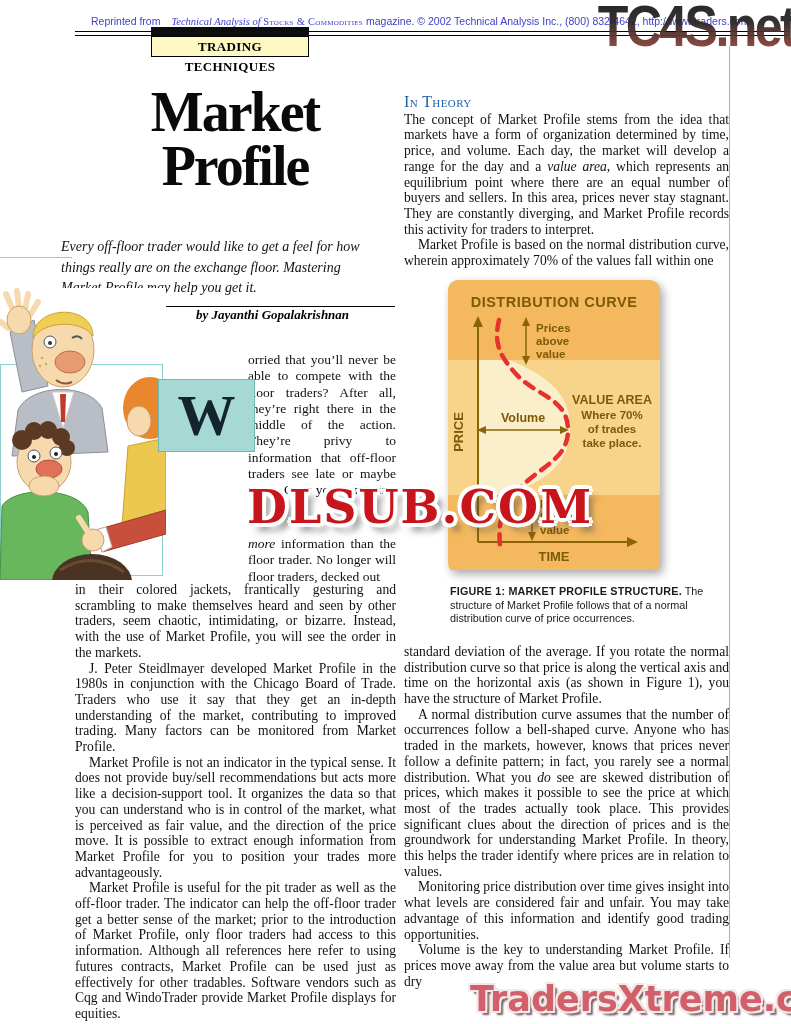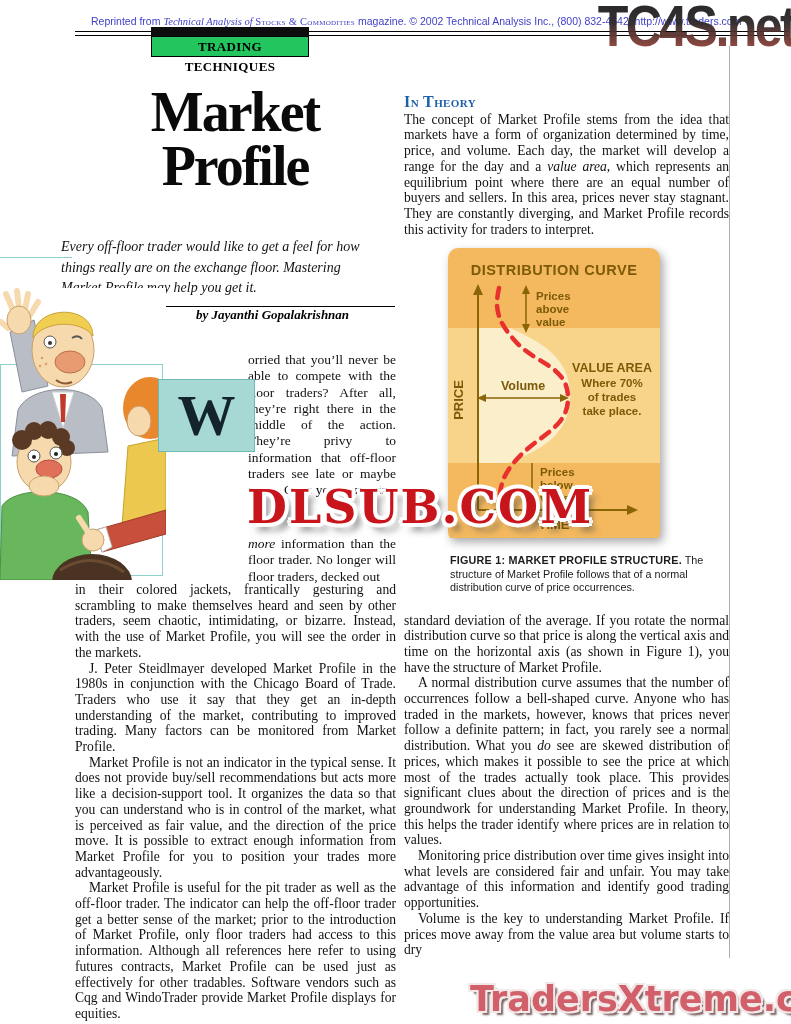--- a/index.html
+++ b/index.html
@@ -2,27 +2,27 @@
 <html><head>
 <meta charset="utf-8">
 <style>
   * { margin:0; padding:0; box-sizing:border-box; }
   body { background:#ffffff; font-family:"Liberation Serif", serif; }
   .page { position:relative; width:791px; height:1024px; background:#fff; overflow:hidden; margin:0 auto; }
 
   
   .reprint { position:absolute; left:91px; top:15px; width:660px; font-family:"Liberation Sans",sans-serif;
              font-size:10.5px; color:#4040c8; white-space:nowrap; }
-  .reprint .it { font-family:"Liberation Serif",serif; font-style:italic; }
+  .reprint .it { font-family:"Liberation Serif",serif; font-style:italic;margin-left:8px; }
   .reprint .sc { font-family:"Liberation Serif",serif; font-variant:small-caps; letter-spacing:.3px;text-align:right; }
   .rule-double { position:absolute; left:75px; top:31px; width:714px; height:5px;
                  border-top:1px solid #000; border-bottom:1px solid #000; }
   .section-bar { position:absolute; left:151px; top:27px; width:158px; height:9px; background:#0d0d0d; }
   .section-box { position:absolute; left:151px; top:36px; width:158px; height:21px; border:1px solid #000;
-                 background:#22c55e; text-align:center; line-height:20px; font-weight:bold; font-size:13px;
+                 background:#fef9c3; text-align:center; line-height:20px; font-weight:bold; font-size:13px;
                  letter-spacing:.4px; }
   .right-rule { position:absolute; left:729px; top:46px; width:1px; height:912px; background:#adadad; }
   .teal-fragment { position:absolute; left:0; top:257px; width:72px; height:1px; background:#8ed0cc; }
 
   
   .wm-top { position:absolute; right:-3px; top:-7px; z-index:20;
             font-family:"Liberation Sans",sans-serif; font-weight:bold; font-size:57px; letter-spacing:-3px;
             transform:scaleX(.88); transform-origin:right top; color:#4a2f2a; opacity:.95; }
   @supports (-webkit-background-clip:text) {
     .wm-top { background:linear-gradient(180deg,#151515 0%,#2c2828 45%,#8c4038 82%,#74302b 100%);
@@ -56,21 +56,21 @@
   .lead-b { position:absolute; left:248px; top:536px; width:148px; font-size:13.5px; line-height:16.3px;
             text-align:justify; color:#111; }
   .it { font-style:italic; }
   .left-body { position:absolute; left:75px; top:582px; width:321px; font-size:13.6px; line-height:15.7px;
                text-align:justify; color:#111; }
   .left-body p.indent, .right-col p.indent { text-indent:14px; }
 
   
   .right-col { position:absolute; left:404px; top:94px; width:325px; font-size:13.6px; line-height:15.7px;
                text-align:justify; color:#111; }
-  .section-heading { font-variant:small-caps; font-weight:bold; font-size:16px; letter-spacing:.4px;
+  .section-heading { font-variant:small-caps; font-weight:normal; font-size:16px; letter-spacing:.4px;
                      color:#1e5fa9; margin-bottom:2px; text-align:left; }
   .figure-wrap { width:212px; margin:11px 0 0 44px; border-radius:10px; overflow:hidden;
                  filter:drop-shadow(3px 4px 5px rgba(0,0,0,.35)); }
   .caption { margin:12px 0 18px 46px; width:274px; font-family:"Liberation Sans",sans-serif;
              font-size:10.8px; line-height:13.5px; text-align:left; color:#1c1c1c; }
   .caption b { letter-spacing:.2px; }
 
   
   .figtext { font-family:"Liberation Sans",sans-serif; font-weight:bold; fill:#7c5a08; }
 </style>
@@ -157,20 +157,21 @@
   <div class="left-body">
     <p>in their colored jackets, frantically gesturing and scrambling to make themselves heard and seen by other traders, seem chaotic, intimidating, or bizarre. Instead, with the use of Market Profile, you will see the order in the markets.</p>
     <p class="indent">J. Peter Steidlmayer developed Market Profile in the 1980s in conjunction with the Chicago Board of Trade. Traders who use it say that they get an in-depth understanding of the market, contributing to improved trading. Many factors can be monitored from Market Profile.</p>
     <p class="indent">Market Profile is not an indicator in the typical sense. It does not provide buy/sell recommendations but acts more like a decision-support tool. It organizes the data so that you can understand who is in control of the market, what is perceived as fair value, and the direction of the price move. It is possible to extract enough information from Market Profile for you to position your trades more advantageously.</p>
     <p class="indent">Market Profile is useful for the pit trader as well as the off-floor trader. The indicator can help the off-floor trader get a better sense of the market; prior to the introduction of Market Profile, only floor traders had access to this information. Although all references here refer to using futures contracts, Market Profile can be used just as effectively for other tradables. Software vendors such as Cqg and WindoTrader provide Market Profile displays for equities.</p>
   </div>
 
   <div class="right-col">
     <div class="section-heading">In Theory</div>
     <p><span>The concept of Market Profile stems from the idea that markets have a form of organization determined by time, price, and volume. Each day, the market will develop a range for the day and a </span><span class="it">value area</span><span>, which represents an equilibrium point where there are an equal number of buyers and sellers. In this area, prices never stay stagnant. They are constantly diverging, and Market Profile records this activity for traders to interpret.</span></p>
+    <p class="indent">Market Profile is based on the normal distribution curve, wherein approximately 70% of the values fall within one</p>
 
     <div class="figure-wrap">
       <svg viewBox="0 0 212 290" width="212" height="290">
         <rect x="0" y="0" width="212" height="80" fill="#f4b95f"></rect>
         <rect x="0" y="80" width="212" height="135" fill="#f8d38a"></rect>
         <rect x="0" y="215" width="212" height="75" fill="#f4b95f"></rect>
         <path d="M30,80 L62,80 C98,96 122,112 122,148 C122,184 98,200 60,215 L30,215 Z" fill="#fbeecb"></path>
         <text class="figtext" x="106" y="27" font-size="14.5" text-anchor="middle" letter-spacing="0.5" fill="#6b4d00">DISTRIBUTION CURVE</text>
 
         <line x1="30" y1="262" x2="30" y2="44" stroke="#8a6508" stroke-width="2"></line>

